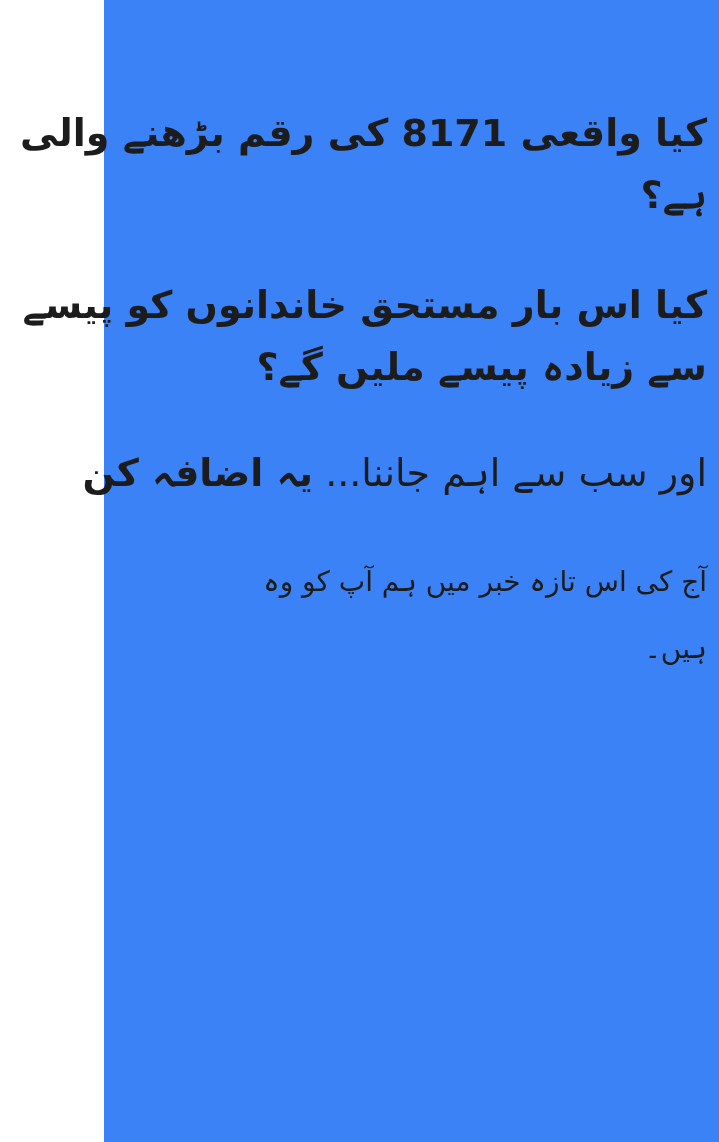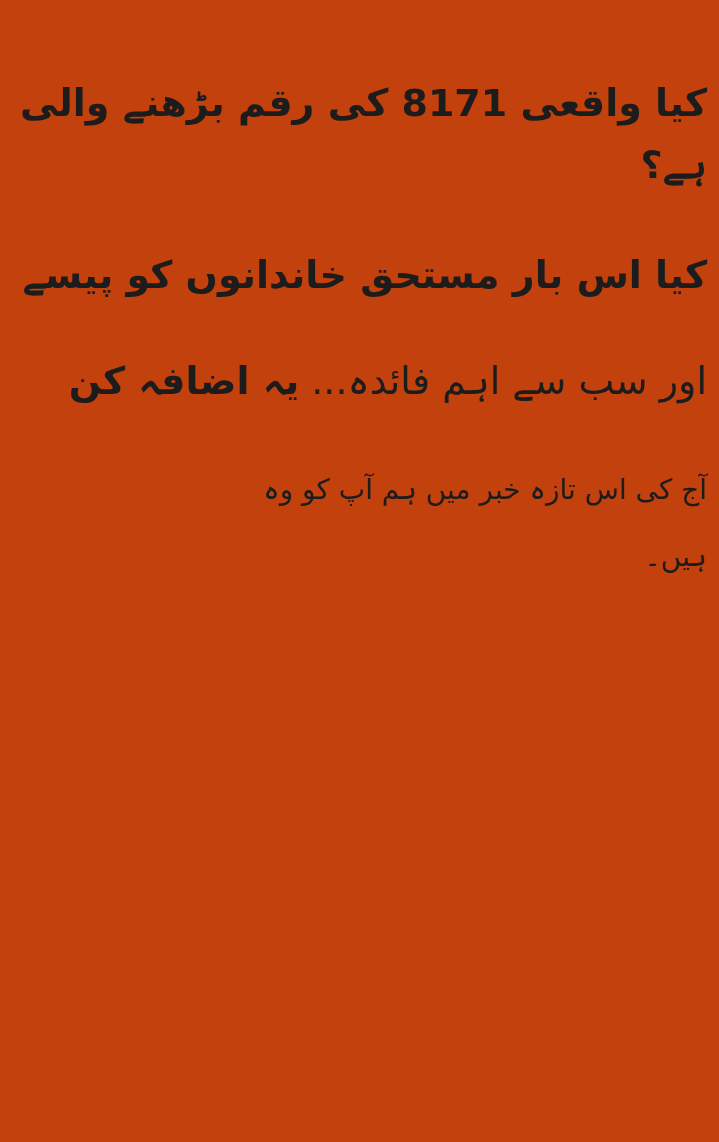--- a/index.html
+++ b/index.html
@@ -8,27 +8,27 @@
     background: #ffffff;
   }
   body {
     width: 719px;
     height: 1142px;
     overflow: hidden;
     font-family: "DejaVu Sans", sans-serif;
   }
   .page {
     box-sizing: border-box;
-    width: 719px;
+    width: 615px;
     height: 1142px;
-    padding: 72px 12px 0 28px;
+    padding: 102px 12px 0 28px;
     direction: rtl;
     text-align: right;
     color: #1c1c1c;
-    background: #c2410c;
+    background: #3b82f6;
   }
   .qa-heading {
     margin: 0;
     font-size: 38px;
     font-weight: 700;
     line-height: 62px;
   }
   .qa-heading + .qa-heading { margin-top: 48px; }
   .mixed-heading {
     margin: 44px 0 0 0;
@@ -55,25 +55,26 @@
 
 <main class="page">
 
   <h2 class="qa-heading">
     <span class="line">کیا واقعی 8171 کی رقم بڑھنے والی</span>
     <span class="line">ہے؟</span>
   </h2>
 
   <h2 class="qa-heading">
     <span class="line">کیا اس بار مستحق خاندانوں کو پیسے</span>
+    <span class="line">سے زیادہ پیسے ملیں گے؟</span>
   </h2>
 
   <h2 class="mixed-heading">
     <span class="line">
-      <span class="lead-regular">اور سب سے اہم فائدہ... </span><span>یہ اضافہ کن</span>
+      <span class="lead-regular">اور سب سے اہم جاننا... </span><span>یہ اضافہ کن</span>
     </span>
   </h2>
 
   <p class="body-paragraph">
     <span class="line">آج کی اس تازہ خبر میں ہم آپ کو وہ</span>
     <span class="line">ہیں۔</span>
   </p>
 
 </main>
 

